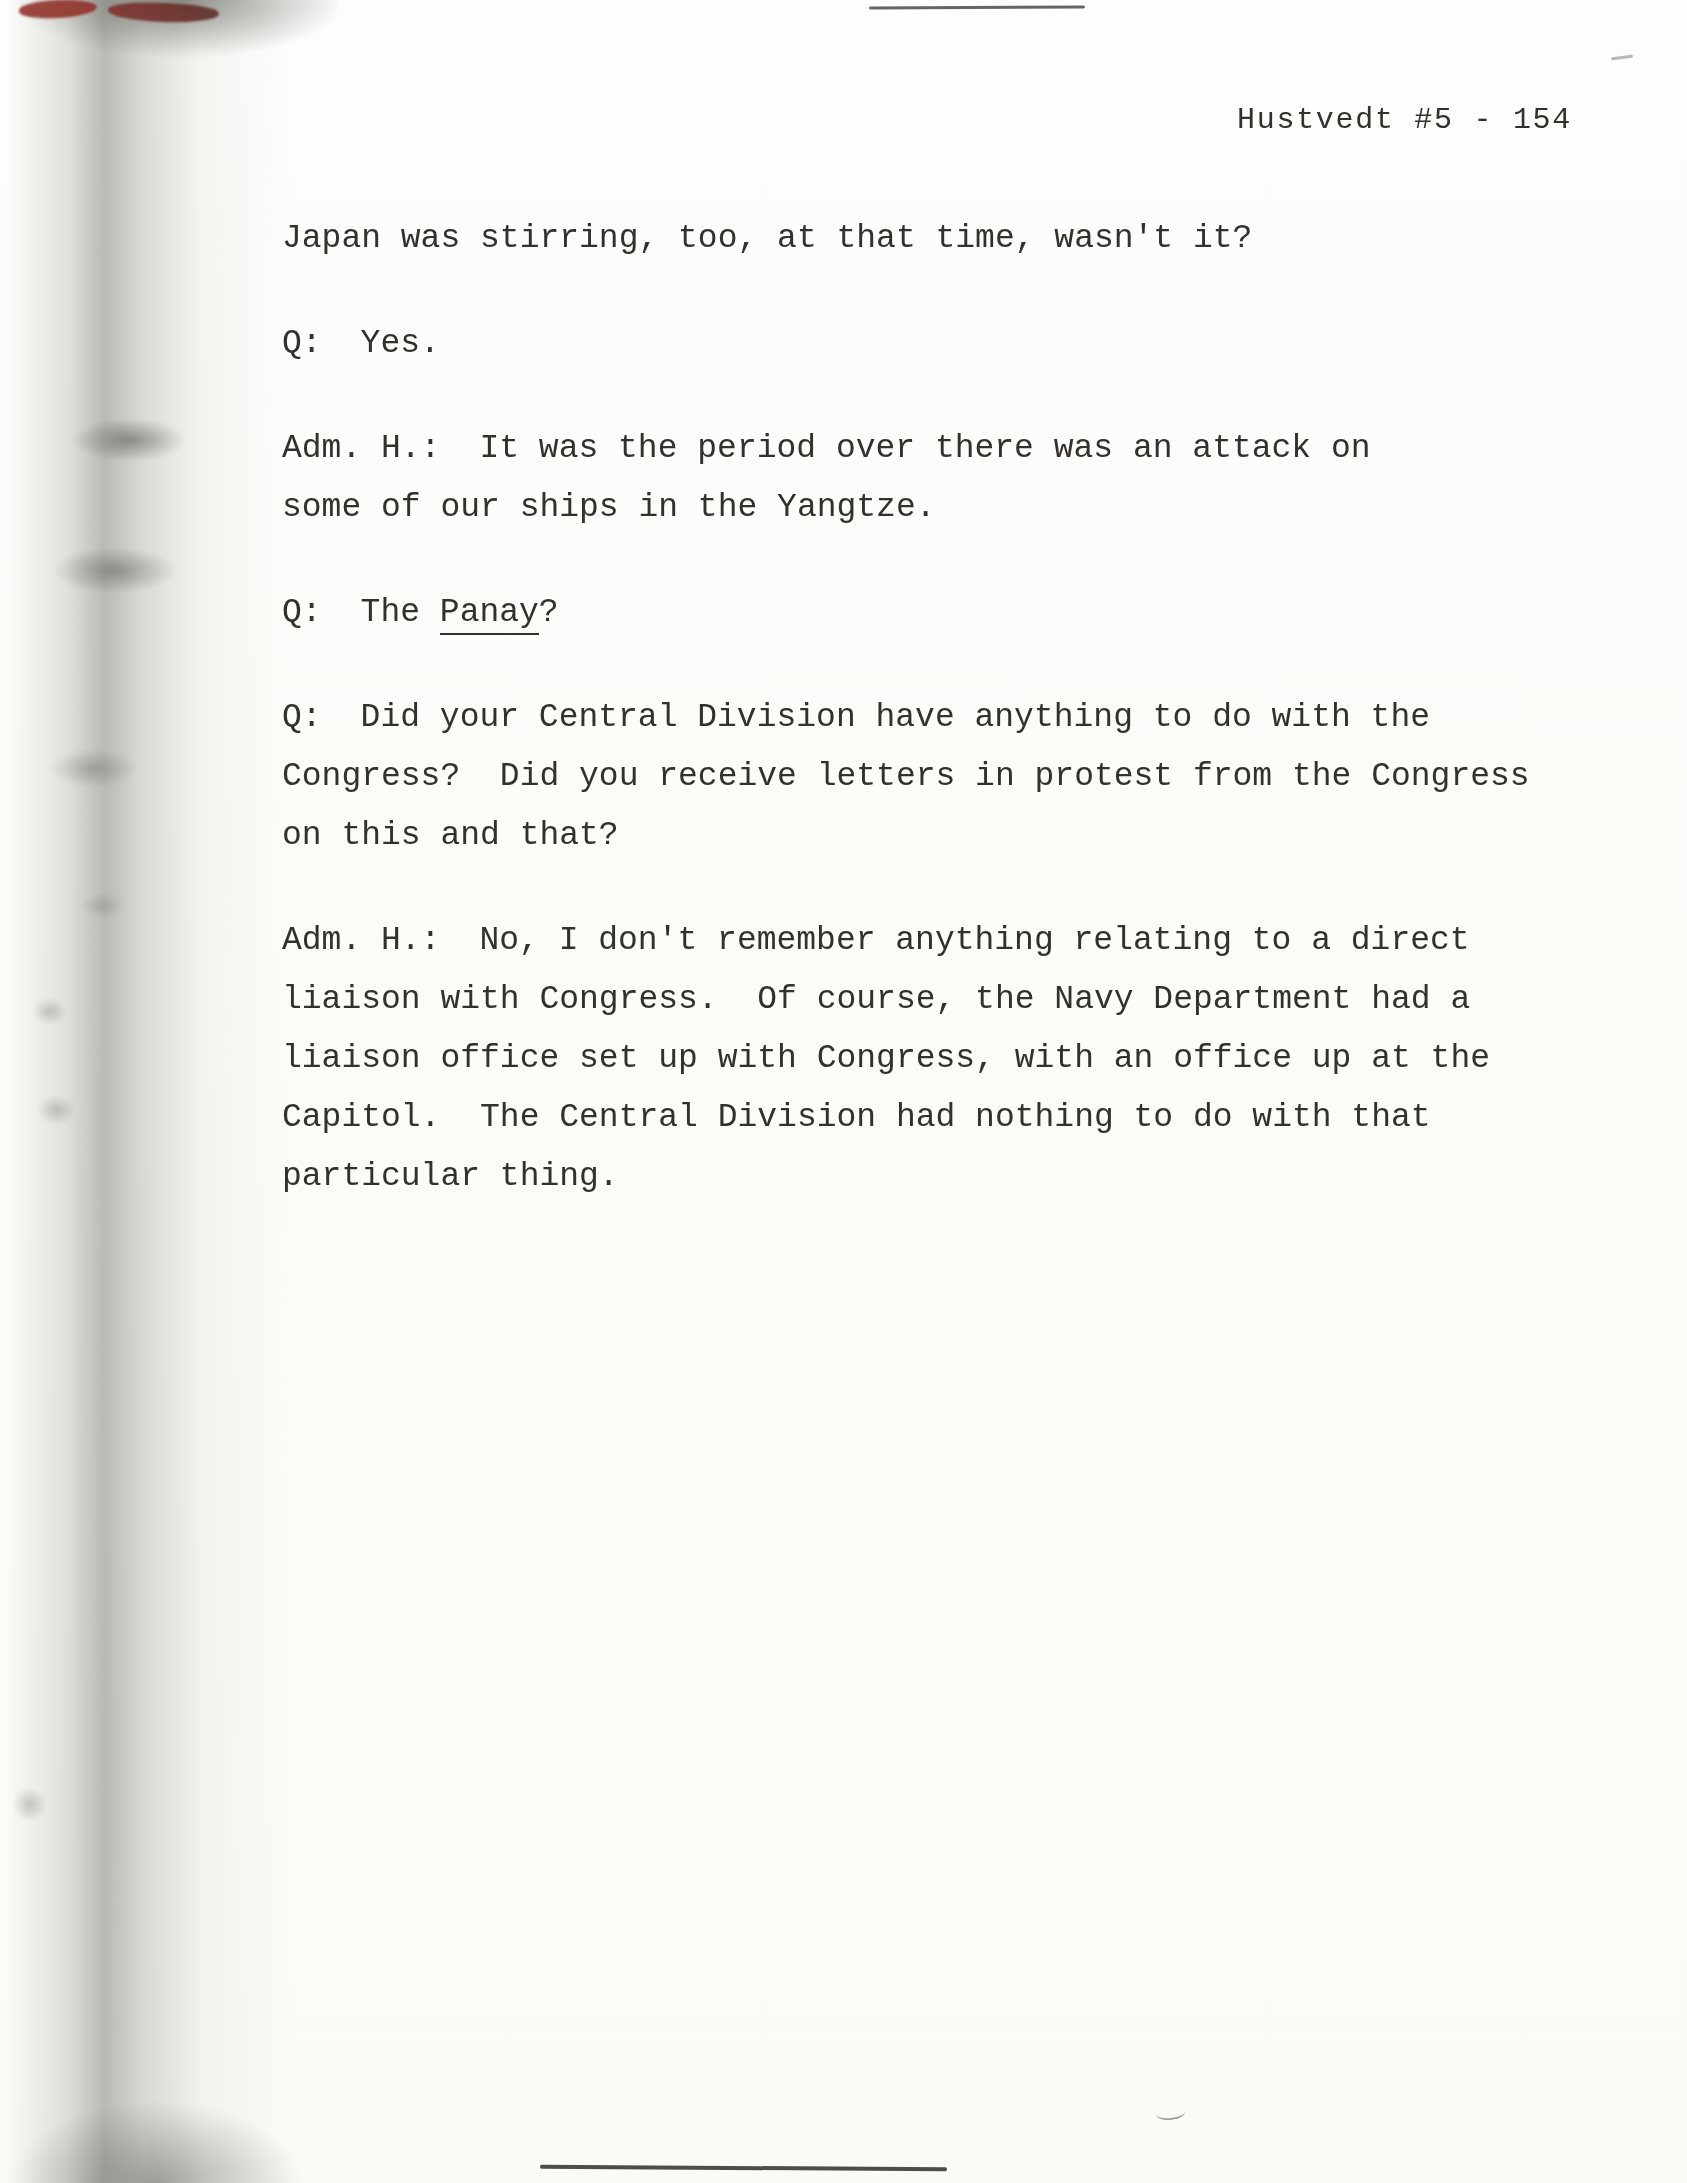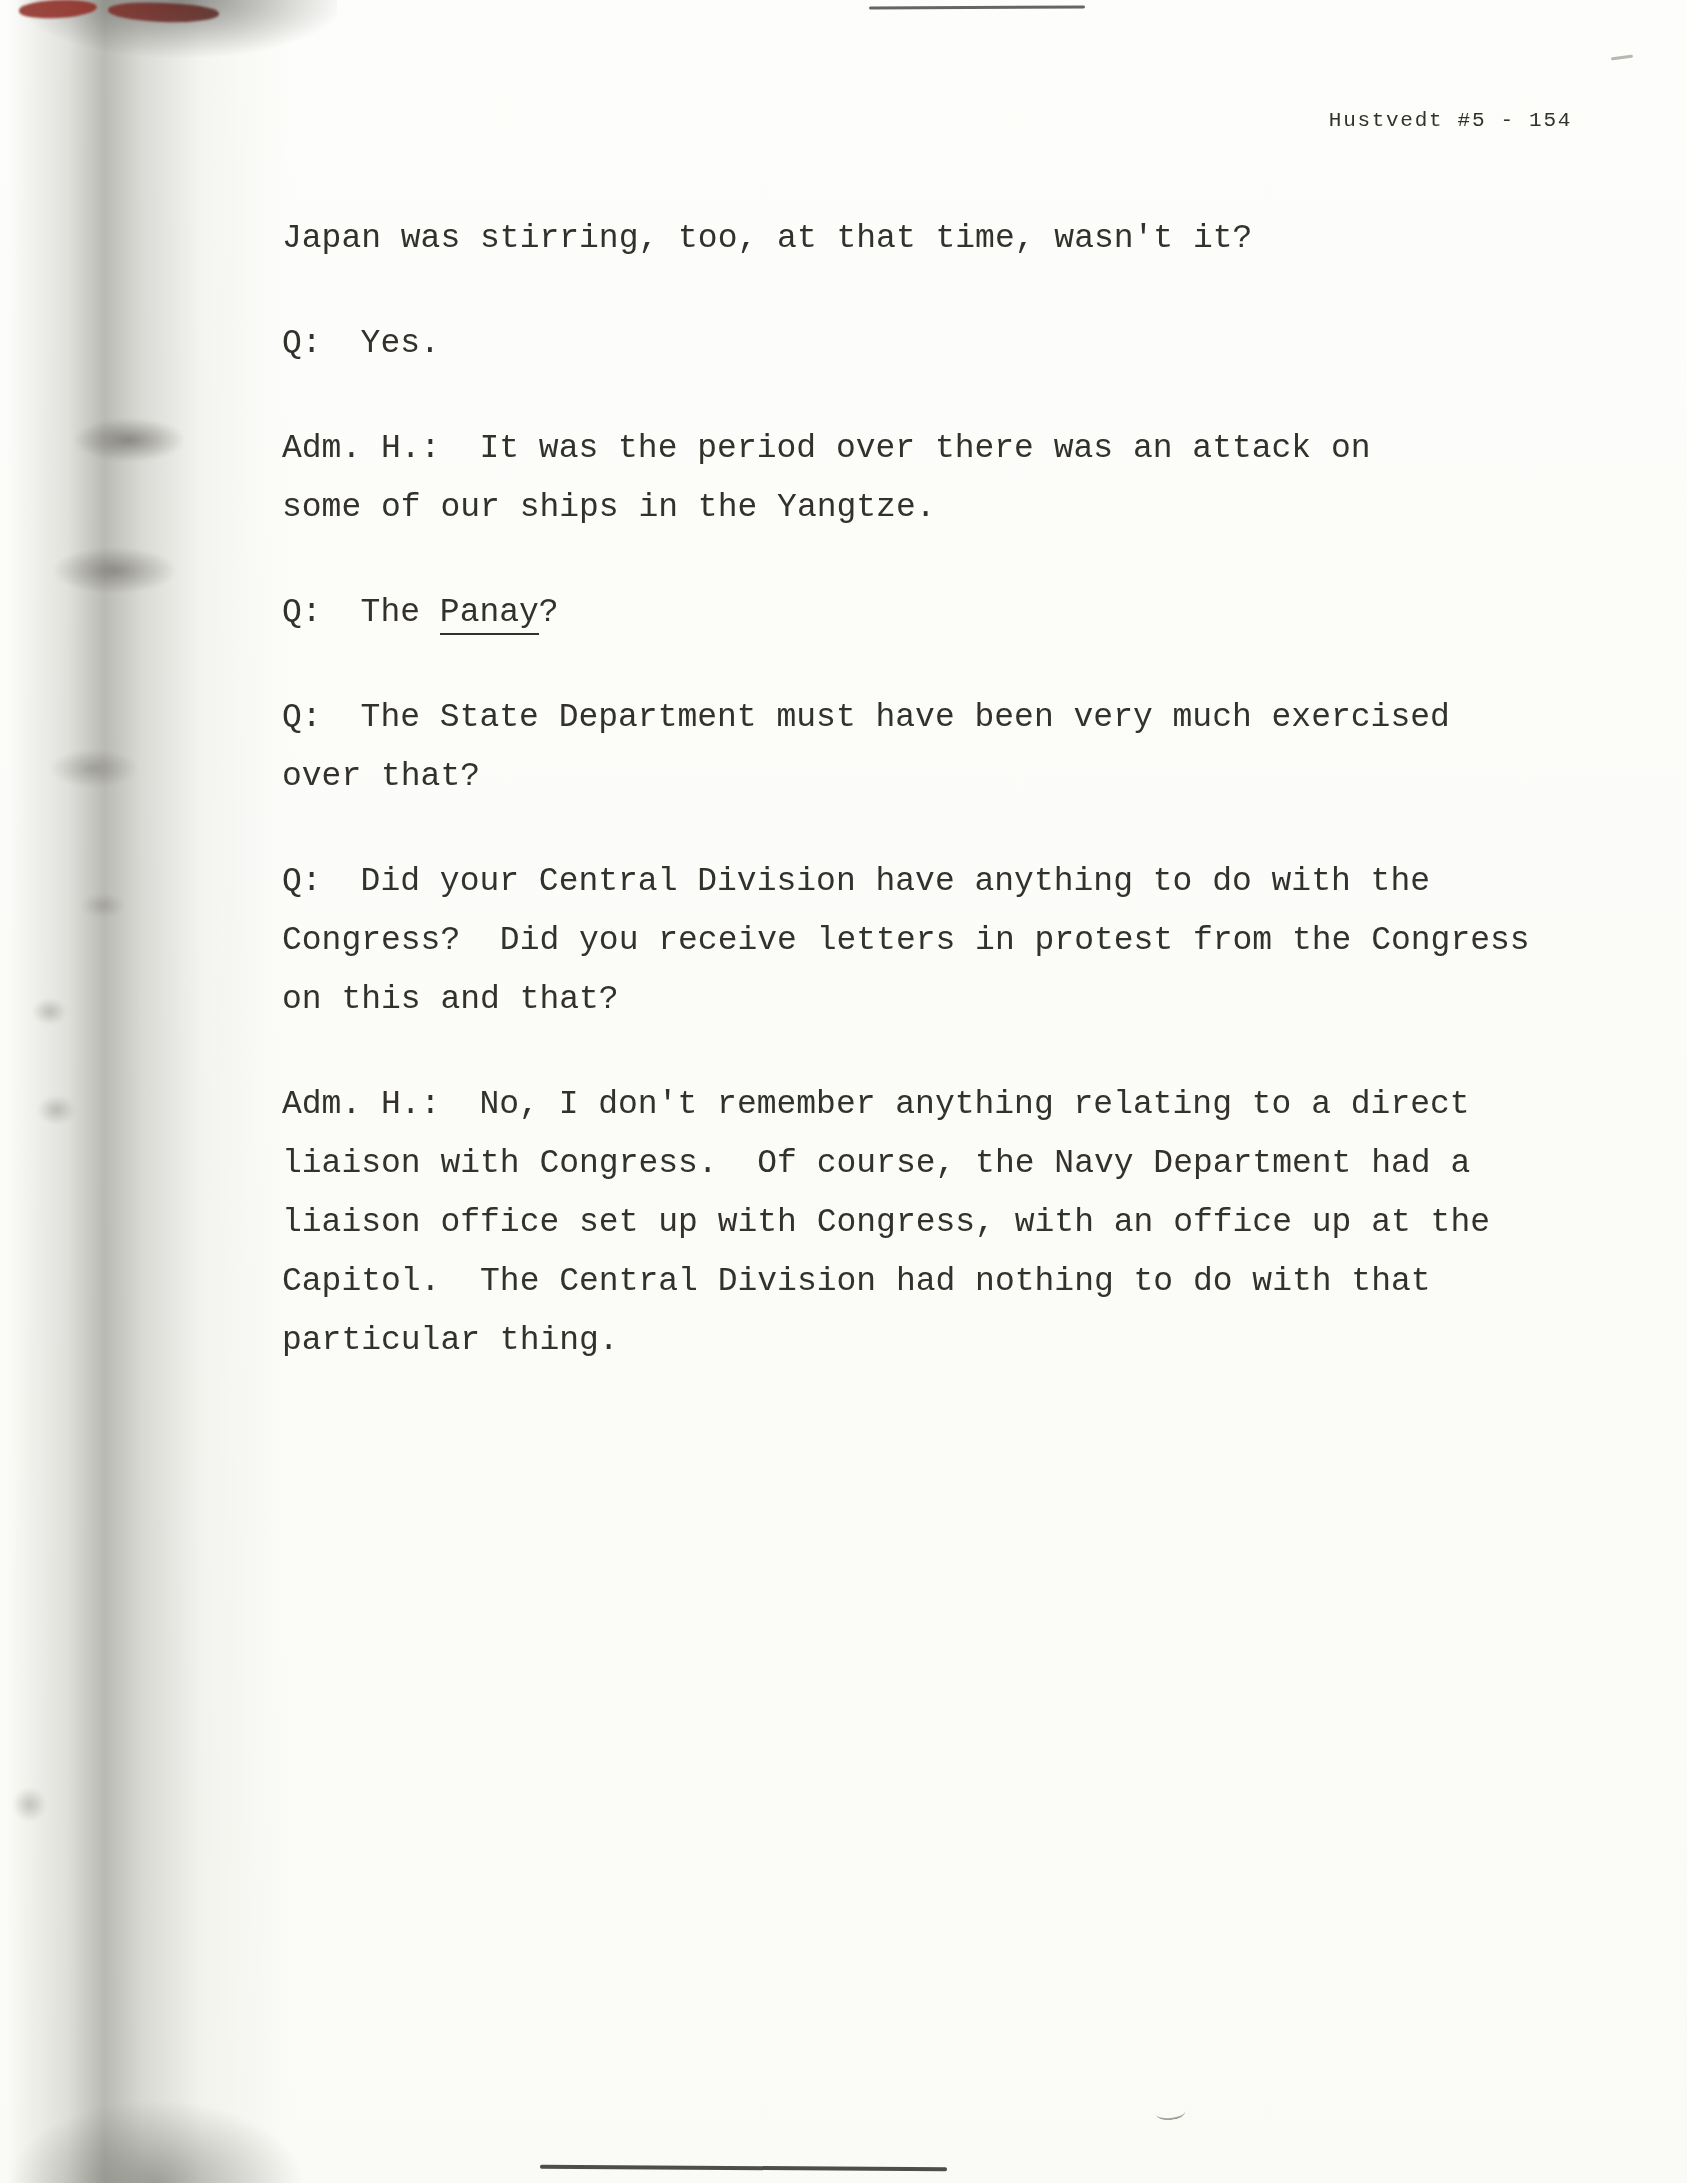--- a/index.html
+++ b/index.html
@@ -76,22 +76,22 @@
   .smudge.s1 { left: 72px;  top: 418px;  width: 114px; height: 44px; }
   .smudge.s2 { left: 51px;  top: 547px;  width: 127px; height: 47px; opacity: .85; }
   .smudge.s3 { left: 49px;  top: 749px;  width: 89px; height: 39px; opacity: .6; }
   .smudge.s4 { left: 80px;  top: 893px; width: 46px;  height: 25px; opacity: .4; }
   .smudge.s5 { left: 32px;  top: 998px; width: 35px;  height: 27px; opacity: .5; }
   .smudge.s6 { left: 37px;  top: 1095px; width: 39px;  height: 30px; opacity: .5; }
   .smudge.s7 { left: 11.8px;  top: 1787px; width: 35px;  height: 35px; opacity: .5; }
 
   .header {
     position: absolute;
-    top: 109px; right: 115px;
-    font-size: 21px;
+    top: 103px; right: 115px;
+    font-size: 30px;
     letter-spacing: 1.7px;
     white-space: pre;
   }
 
   .content {
     position: absolute;
     left: 282px; top: 209px;
     width: 1274px;
     font-size: 33px;
     line-height: 59px;
@@ -135,22 +135,20 @@
     <p class="para"><span class="txt">Japan was stirring, too, at that time, wasn't it?</span></p>
 
     <p class="para"><span class="speaker">Q:</span><span class="txt">Yes.</span></p>
 
     <p class="para"><span class="speaker">Adm. H.:</span><span class="txt">It was the period over there was an attack on
 some of our ships in the Yangtze.</span></p>
 
     <p class="para"><span class="speaker">Q:</span><span class="txt"><span>The </span><span class="u">Panay</span><span>?</span></span></p>
 
 
-    <p class="para"><span class="speaker">Q:</span><span class="txt">The State Department must have been very much exercised
-over that?</span></p>
 
 
     <p class="para"><span class="speaker">Q:</span><span class="txt">Did your Central Division have anything to do with the
 Congress?  Did you receive letters in protest from the Congress
 on this and that?</span></p>
 
     <p class="para"><span class="speaker">Adm. H.:</span><span class="txt">No, I don't remember anything relating to a direct
 liaison with Congress.  Of course, the Navy Department had a
 liaison office set up with Congress, with an office up at the
 Capitol.  The Central Division had nothing to do with that

